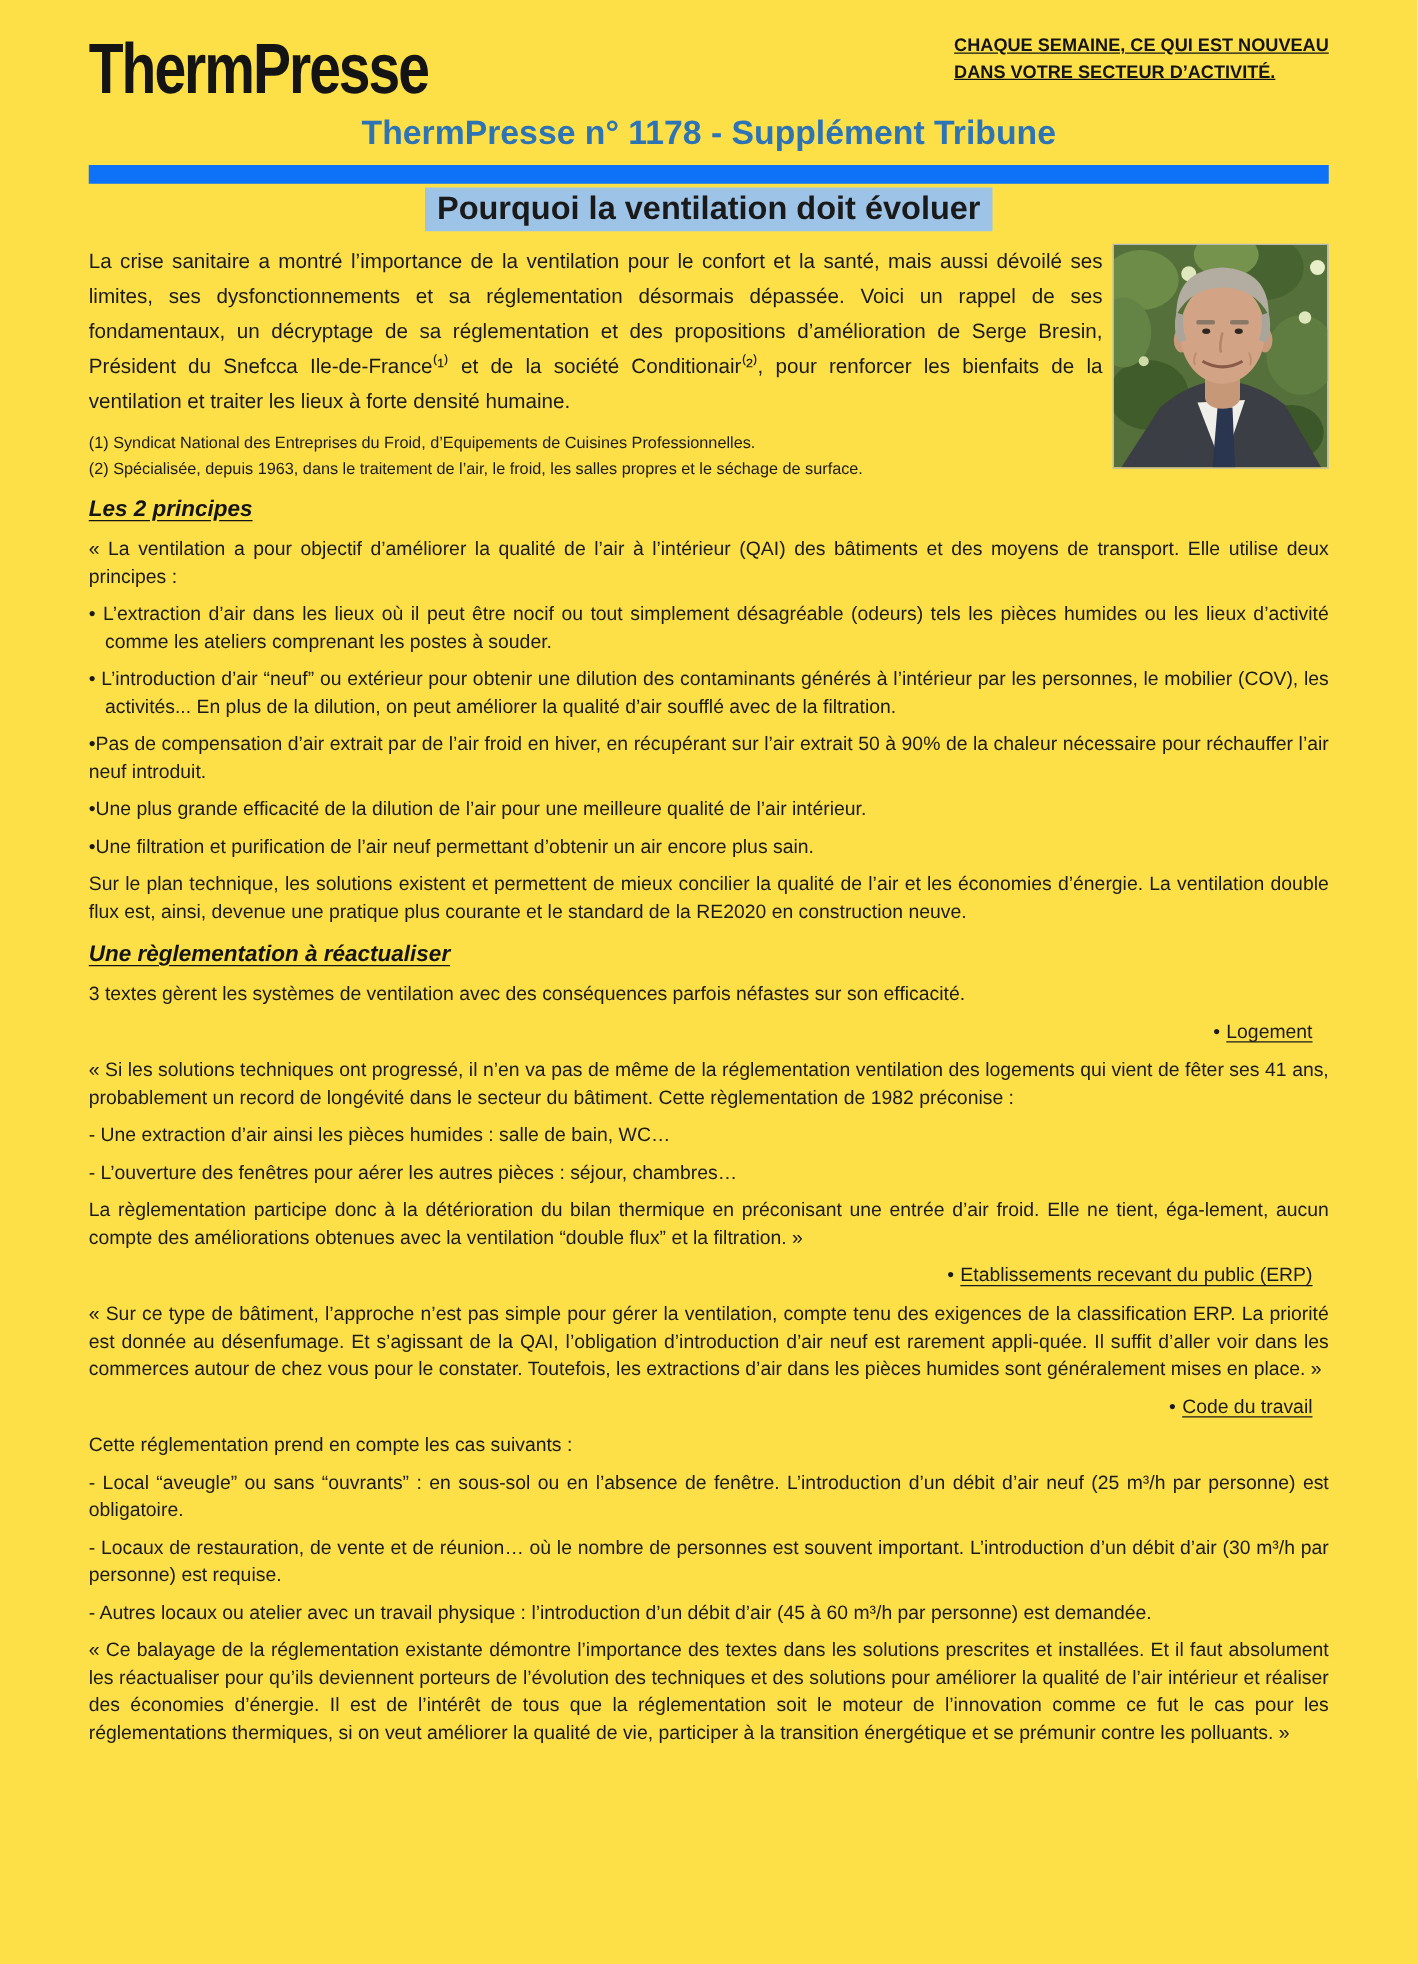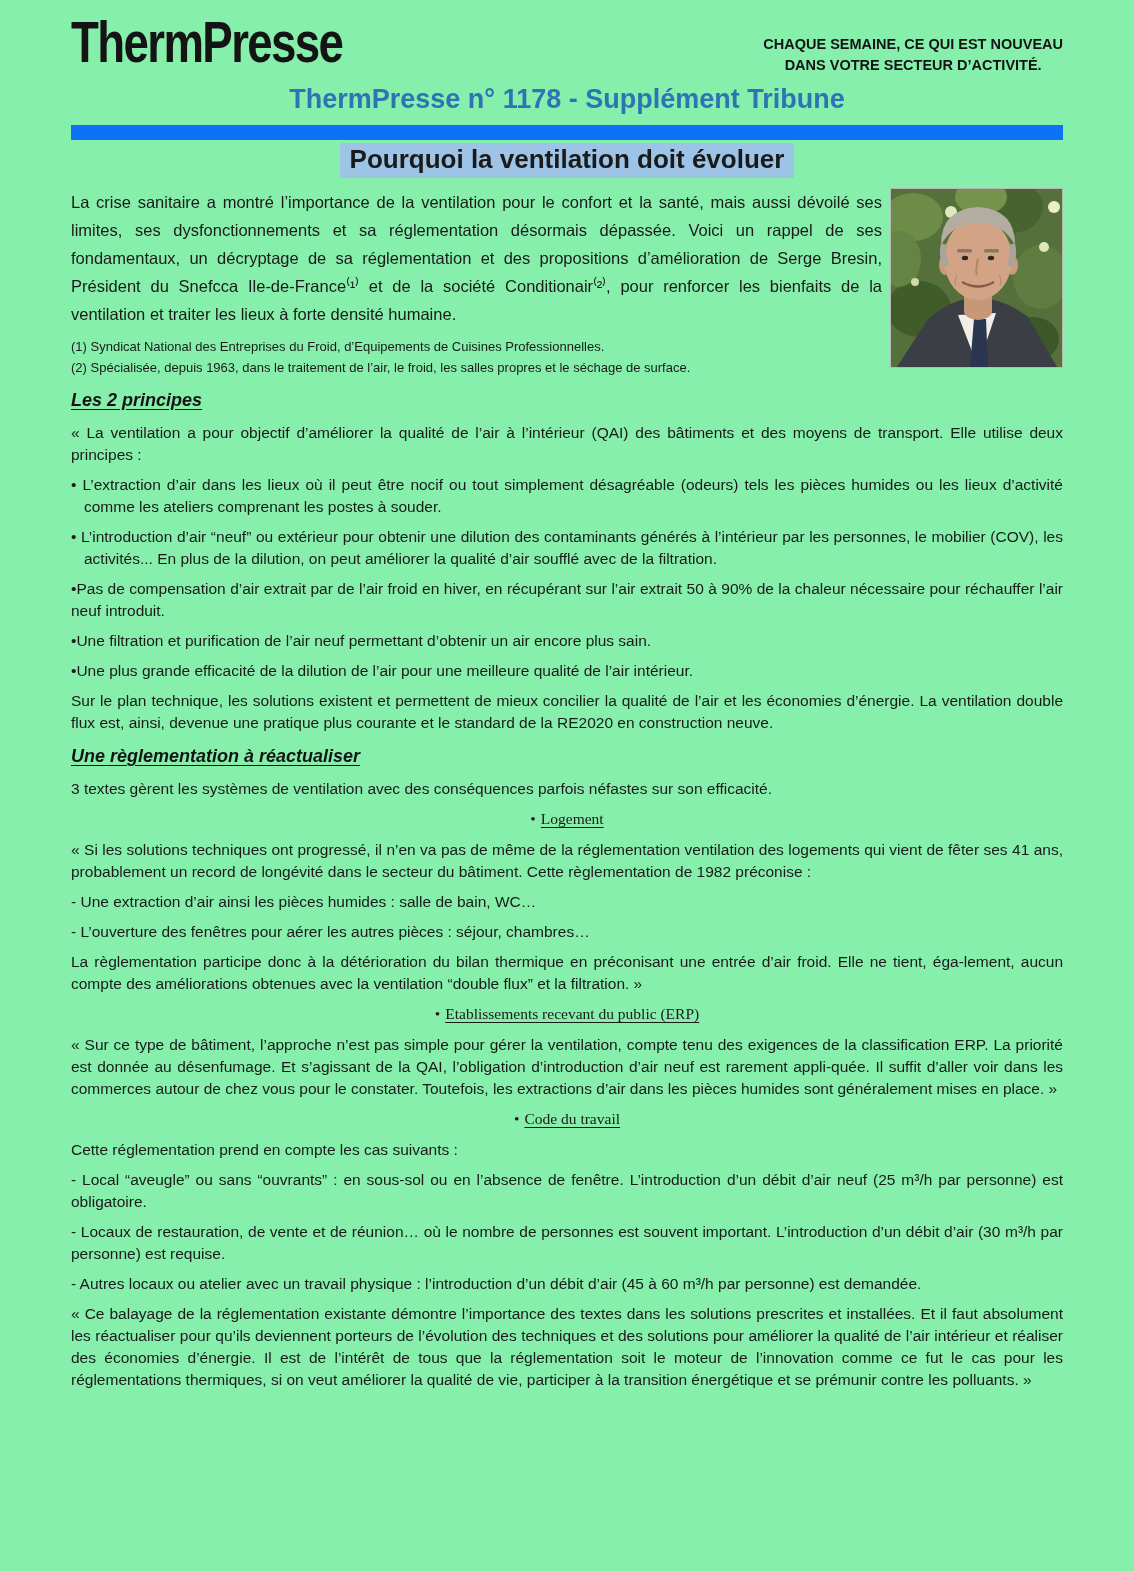--- a/index.html
+++ b/index.html
@@ -1,24 +1,24 @@
 <!DOCTYPE html>
 <html><head>
 <meta charset="utf-8">
 <style>
   html, body { margin: 0; padding: 0; background: #ffffff; }
   body { width: 1134px; font-family: "Liberation Sans", sans-serif; color: #1a1a1a; }
-  .page { width: 1134px; height: 1571px; padding: 14px 71px 0; box-sizing: border-box; overflow: hidden; background: #86efac; }
+  .page { width: 1134px; height: 1571px; padding: 27px 71px 0; box-sizing: border-box; overflow: hidden; background: #fde047; }
 
   
   .masthead { display: flex; justify-content: space-between; align-items: flex-start; }
   .logo { font-size: 57px; line-height: 56px; font-weight: 700; letter-spacing: -2px;
           transform: scaleX(0.80); transform-origin: 0 0; color: #141414; white-space: nowrap; }
-  .tagline { margin-top: 20px; font-size: 14.5px; font-weight: 700; line-height: 21px;
-             text-align: center; color: #141414; }
+  .tagline { margin-top: 0; font-size: 14.5px; font-weight: 700; line-height: 21px;
+             text-align: left; color: #141414; text-decoration: underline; }
 
   .doc-title { margin-top: 8px; text-align: center; font-size: 27px; font-weight: 700; color: #2E74B5; }
   .doc-subtitle { margin: 6px auto 0; width: 965px; text-align: center; font-size: 15.5px; font-weight: 700;
                   font-style: italic; color: #2E74B5; line-height: 23px; }
   .blue-bar { margin-top: 10px; height: 15px; background: #0D72F8; }
 
   .kicker { margin-top: 11px; text-align: center; font-size: 17px; font-weight: 700; }
   .headline-row { text-align: center; margin-top: 3px; }
   .headline { display: inline-block; background: #9DC3E6; padding: 1px 10px 3px; font-size: 26px; font-weight: 700; }
 
@@ -26,21 +26,21 @@
   .intro-col { flex: 1 1 auto; min-width: 0; }
   p.intro { margin: 0 0 8px; font-size: 16.5px; line-height: 28px; text-align: justify; }
   p.footnote { margin: 0; font-size: 13px; line-height: 21px; }
   .photo { flex: 0 0 auto; width: 173px; height: 180px; border: 1px solid #b8b8b8; box-sizing: border-box; overflow: hidden; }
 
   h2 { margin: 12px 0 11px; font-size: 18px; font-weight: 700; color: #141414; font-style: italic; }
   .u { text-decoration: underline; text-underline-offset: 3px; }
 
   .bodytext p { margin: 0 0 8px; font-size: 15.5px; line-height: 22px; text-align: justify; }
   p.hang { padding-left: 13px; text-indent: -13px; }
-  p.subhead { margin: 2px 0 9px; text-align: center; font-family: Liberation Serif, serif; }
+  p.subhead { margin: 2px 13px 9px; text-align: right; }
   .marker { margin-right: 5px; }
   p.last { margin-bottom: 0; }
 </style>
 </head>
 <body>
 
 <div class="page">
 
   <header class="masthead">
     <div class="logo">ThermPresse</div>
@@ -100,22 +100,22 @@
     </div>
   </div>
 
   <div class="bodytext">
 
     <h2><span class="u">Les 2 principes</span></h2>
     <p>« La ventilation a pour objectif d’améliorer la qualité de l’air à l’intérieur (QAI) des bâtiments et des moyens de transport. Elle utilise deux principes :</p>
     <p class="hang">• L’extraction d’air dans les lieux où il peut être nocif ou tout simplement désagréable (odeurs) tels les pièces humides ou les lieux d’activité comme les ateliers comprenant les postes à souder.</p>
     <p class="hang">• L’introduction d’air “neuf” ou extérieur pour obtenir une dilution des contaminants générés à l’intérieur par les personnes, le mobilier (COV), les activités... En plus de la dilution, on peut améliorer la qualité d’air soufflé avec de la filtration.</p>
     <p>•Pas de compensation d’air extrait par de l’air froid en hiver, en récupérant sur l’air extrait 50 à 90% de la chaleur nécessaire pour réchauffer l’air neuf introduit.</p>
+    <p>•Une plus grande efficacité de la dilution de l’air pour une meilleure qualité de l’air intérieur.</p>
     <p>•Une filtration et purification de l’air neuf permettant d’obtenir un air encore plus sain.</p>
-    <p>•Une plus grande efficacité de la dilution de l’air pour une meilleure qualité de l’air intérieur.</p>
     <p>Sur le plan technique, les solutions existent et permettent de mieux concilier la qualité de l’air et les économies d’énergie. La ventilation double flux est, ainsi, devenue une pratique plus courante et le standard de la RE2020 en construction neuve.</p>
 
     <h2><span class="u">Une règlementation à réactualiser</span></h2>
     <p>3 textes gèrent les systèmes de ventilation avec des conséquences parfois néfastes sur son efficacité.</p>
 
     <p class="subhead"><span class="marker">•</span><span class="u">Logement</span></p>
     <p>« Si les solutions techniques ont progressé, il n’en va pas de même de la réglementation ventilation des logements qui vient de fêter ses 41 ans, probablement un record de longévité dans le secteur du bâtiment. Cette règlementation de 1982 préconise :</p>
     <p>- Une extraction d’air ainsi les pièces humides : salle de bain, WC…</p>
     <p>- L’ouverture des fenêtres pour aérer les autres pièces : séjour, chambres…</p>
     <p>La règlementation participe donc à la détérioration du bilan thermique en préconisant une entrée d’air froid. Elle ne tient, éga-lement, aucun compte des améliorations obtenues avec la ventilation “double flux” et la filtration. »</p>

